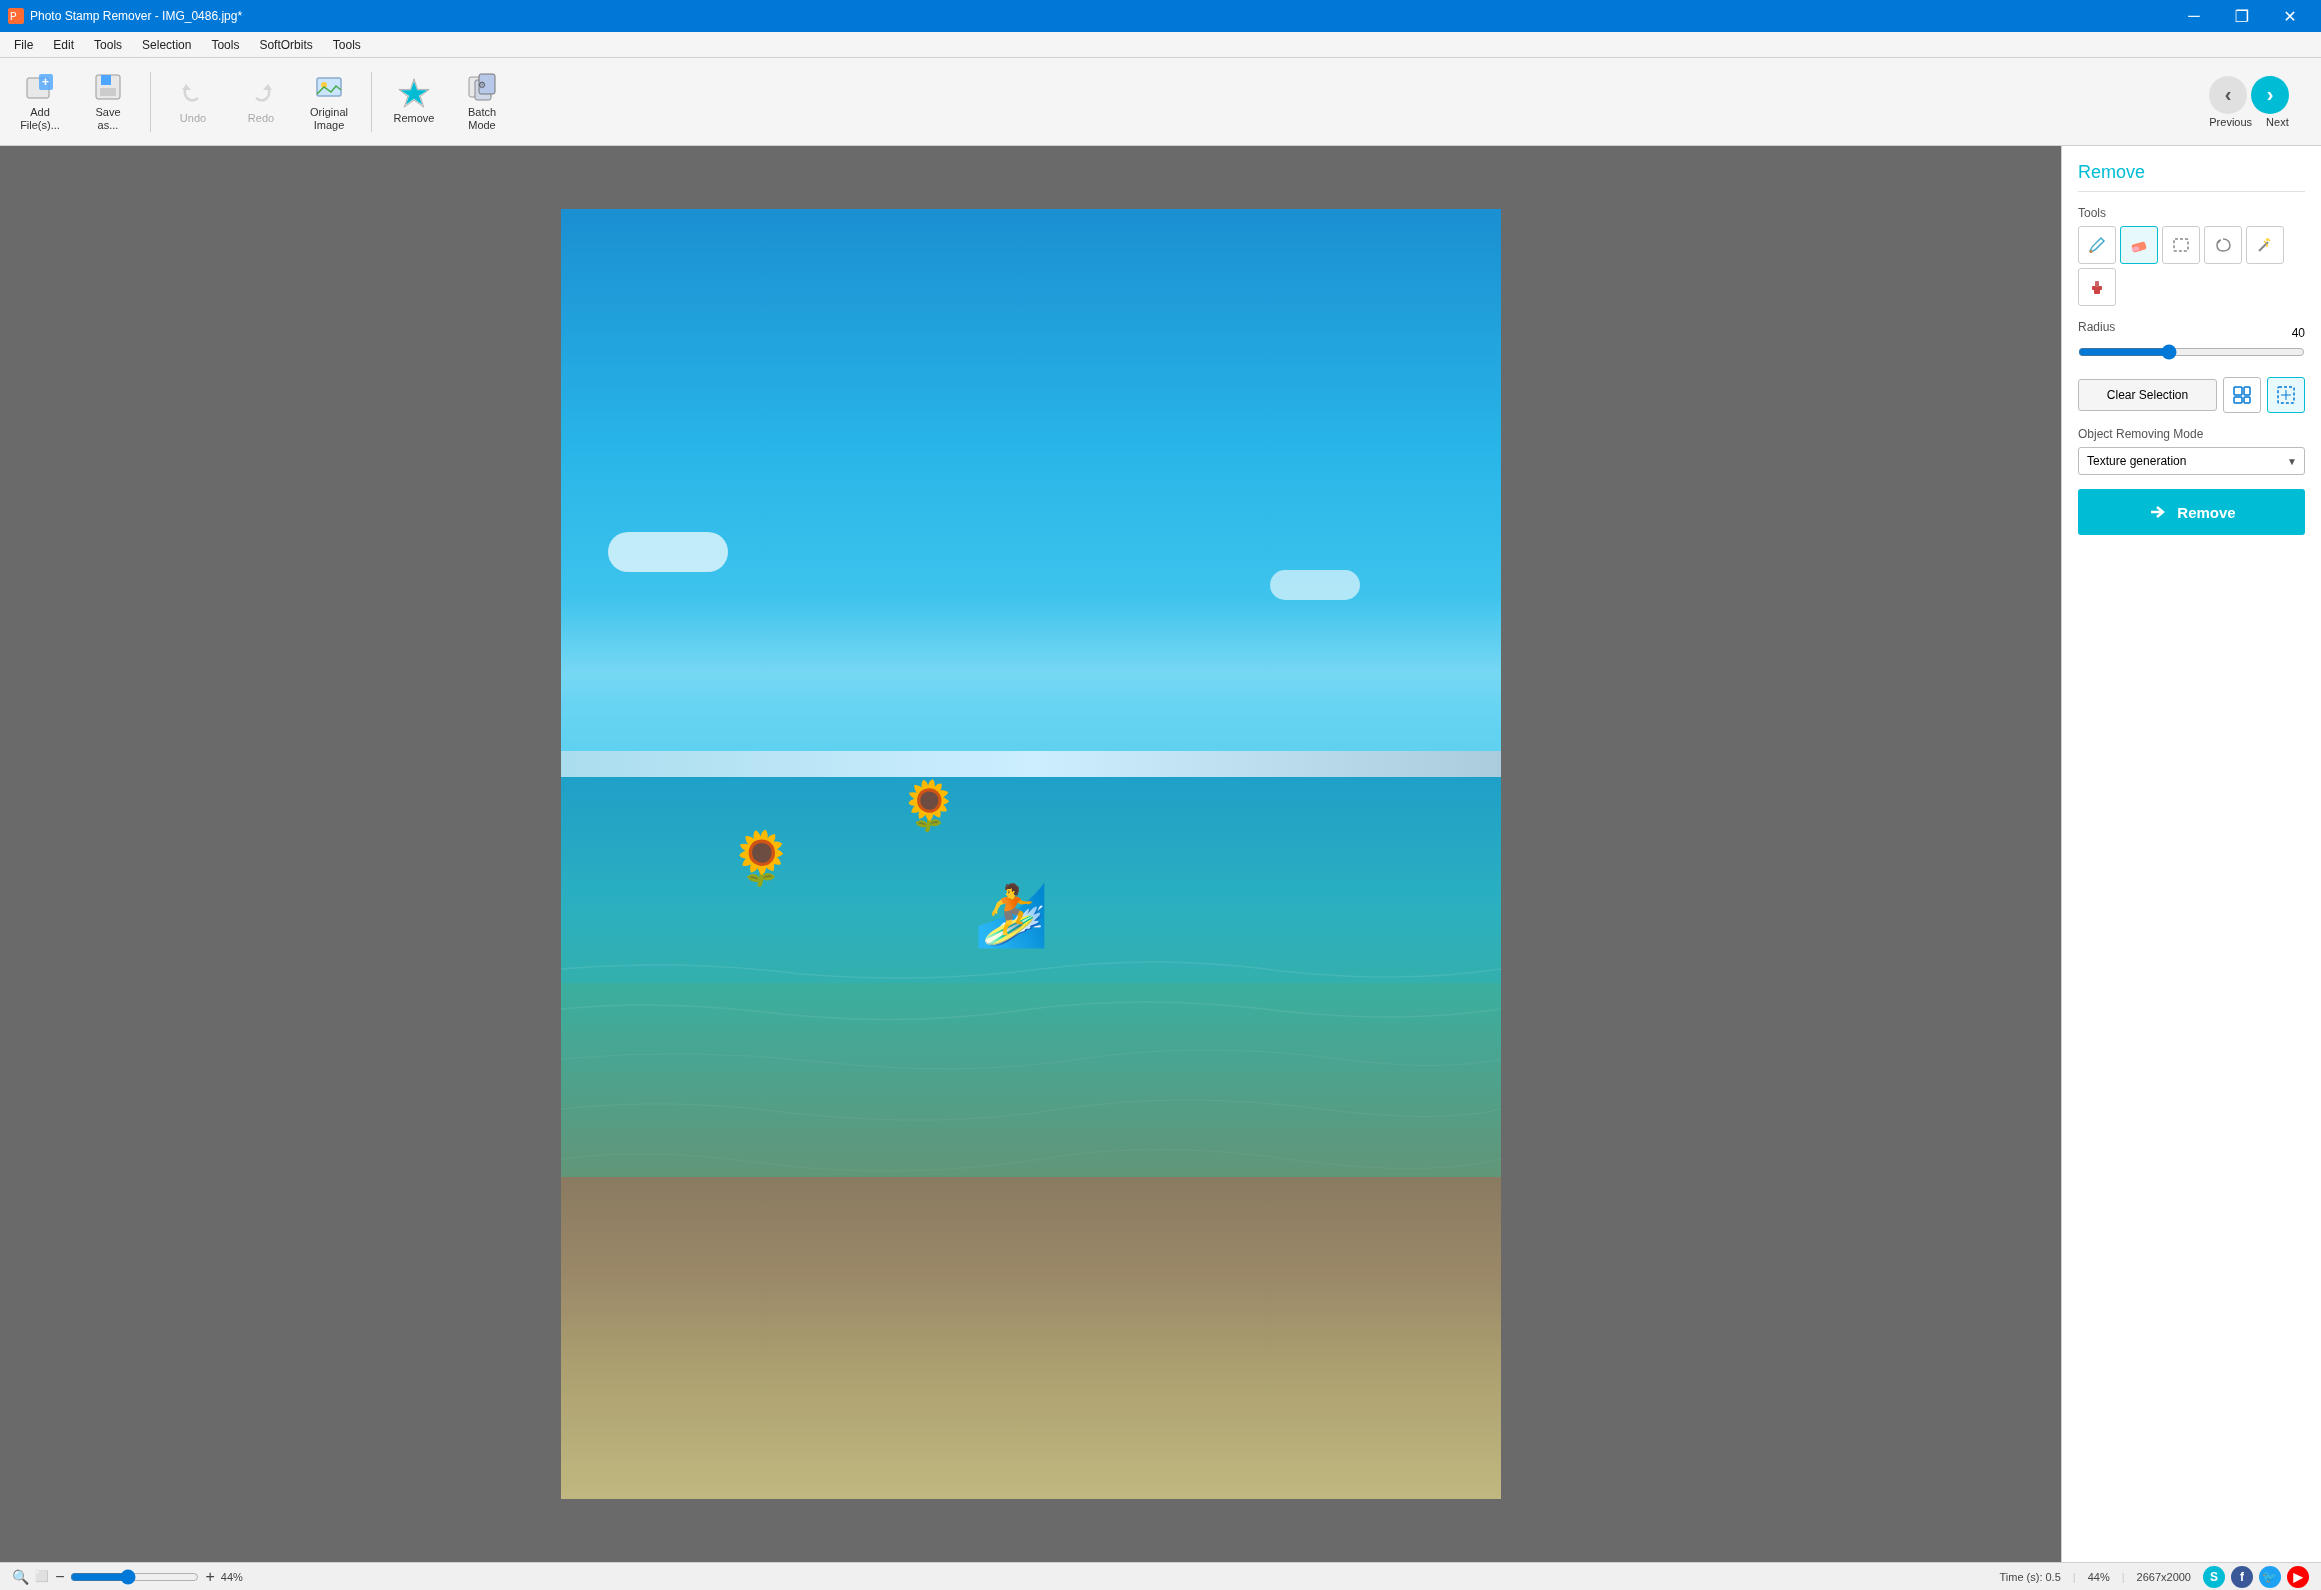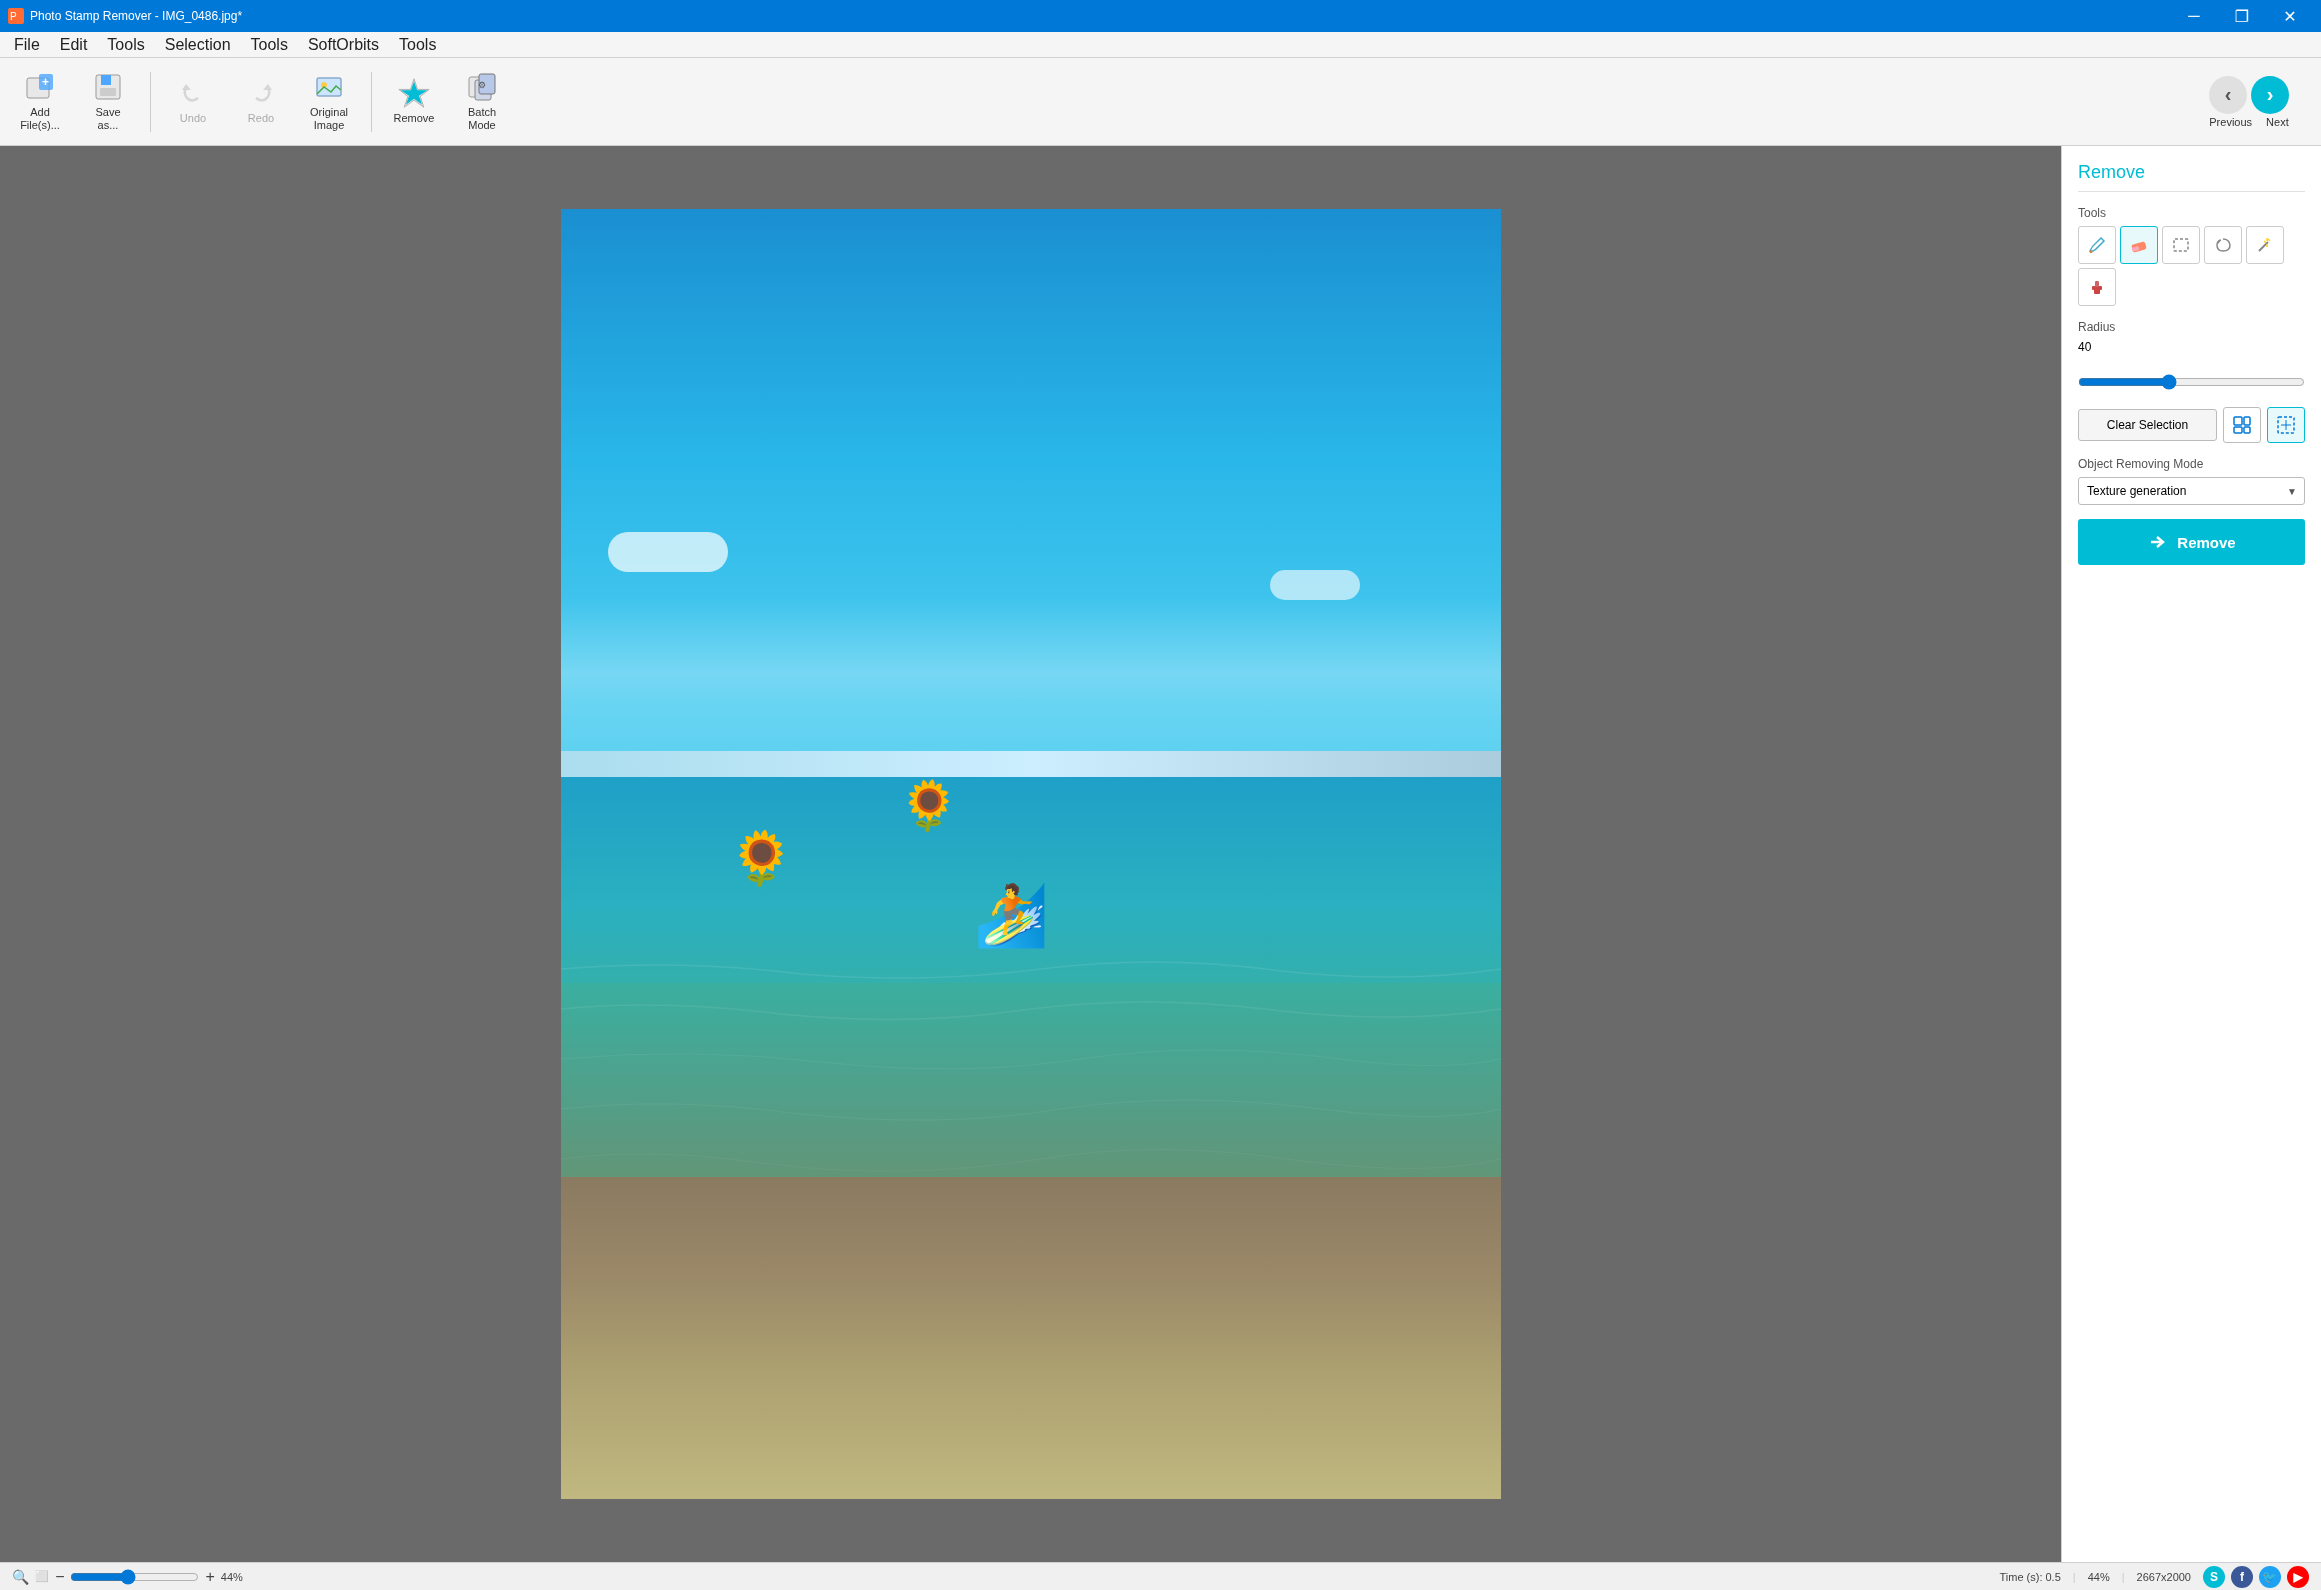--- a/index.html
+++ b/index.html
@@ -30,21 +30,21 @@
       background: #f5f5f5;
       border-bottom: 1px solid #d0d0d0;
       height: 26px;
       display: flex;
       align-items: center;
       padding: 0 4px;
     }
     .menu-item {
       padding: 3px 10px;
       cursor: pointer;
-      font-size: 16px;
+      font-size: 12px;
       color: #222;
       border-radius: 2px;
     }
 
     
     .toolbar {
       background: #f5f5f5;
       border-bottom: 1px solid #d0d0d0;
       height: 88px;
       display: flex;
@@ -180,21 +180,21 @@
       width: 38px; height: 38px;
       border: 1px solid #ccc; border-radius: 3px;
       background: white; cursor: pointer;
       display: flex; align-items: center; justify-content: center;
       font-size: 18px;
     }
     .tool-btn.active { border-color: #00bcd4; background: #e8f9fb; }
 
     
     .radius-row {
-      display: flex; align-items: flex-start; justify-content: space-between; margin-bottom: 20px; flex-direction: column;
+      display: flex; align-items: flex-end; justify-content: space-between; margin-bottom: 4px;
     }
     input[type=range] {
       width: 100%; accent-color: #0078d7;
     }
 
     
     .clear-selection-btn {
       padding: 8px 0;
       border: 1px solid #bbb;
       background: #f5f5f5;

